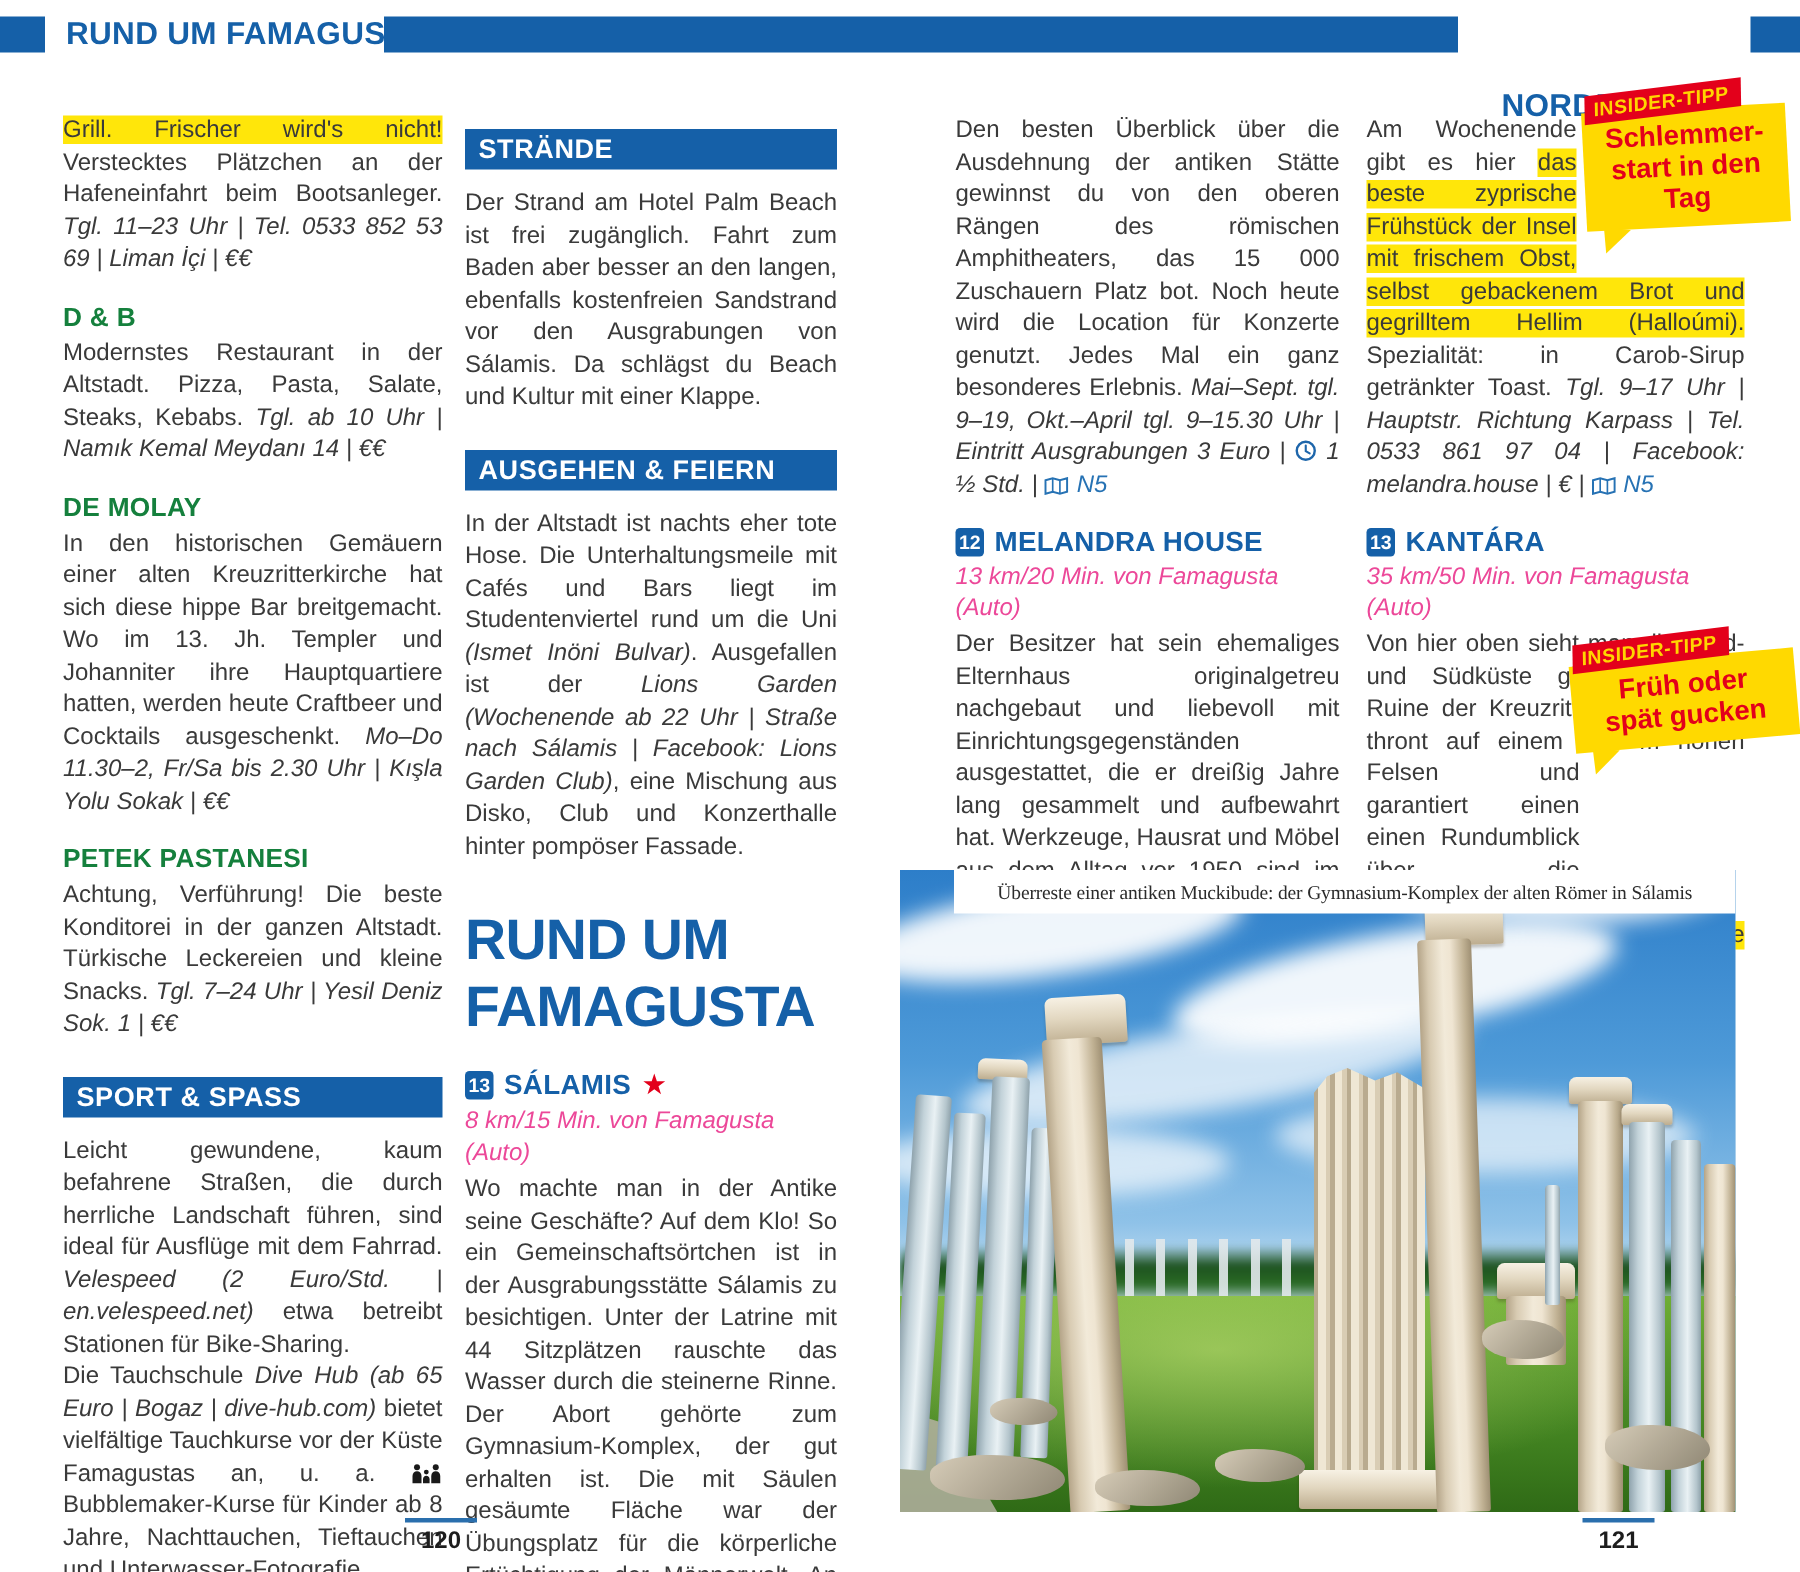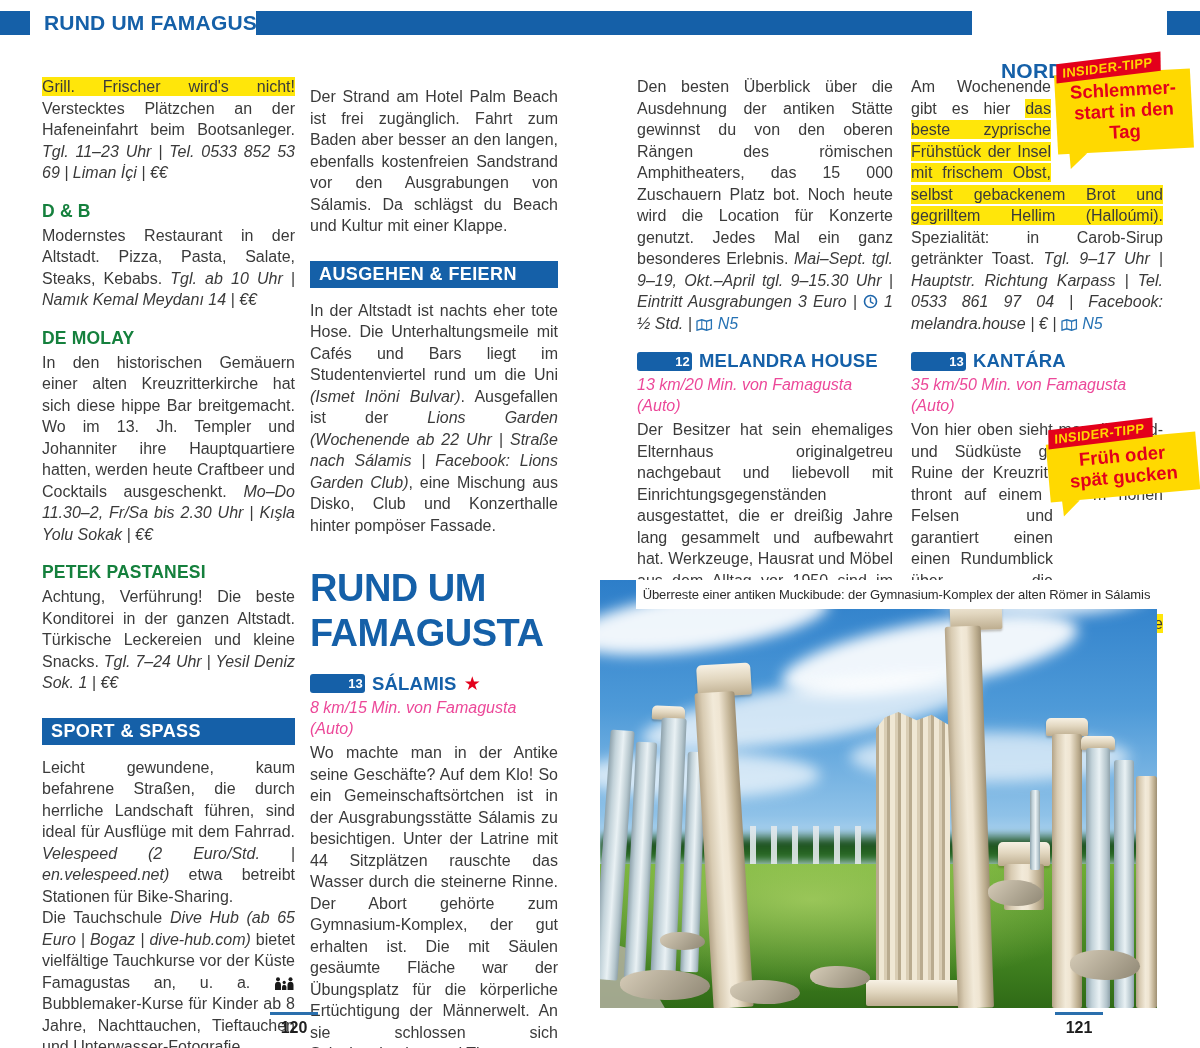--- a/index.html
+++ b/index.html
@@ -25,21 +25,21 @@
   .it{font-style:italic;}
   .hl{background:#ffe60a;padding:1px 0;box-decoration-break:clone;-webkit-box-decoration-break:clone;}
   .h3{margin:17px 0 3px;font-size:17.5px;font-weight:bold;color:#15803d;letter-spacing:.2px;}
   .section-bar{margin:24px 0 12px;height:27px;line-height:27px;background:#1560a8;color:#fff;
                font-size:18px;font-weight:bold;padding-left:9px;letter-spacing:.4px;}
   .section-bar.first{margin-top:0;}
   .chapter-title{margin:30px 0 14px;font-size:38px;line-height:45px;font-weight:bold;
                  color:#1560a8;letter-spacing:-.5px;}
   .entry-head{margin:16px 0 2px;display:flex;align-items:center;}
   .badge{flex:0 0 auto;width:19px;height:19px;border-radius:3px;background:#1560a8;color:#fff;
-         font-size:13px;font-weight:bold;display:flex;align-items:center;justify-content:center;margin-right:7px;padding-left:36px;}
+         font-size:13px;font-weight:bold;display:flex;align-items:center;justify-content:center;margin-right:7px;}
   .entry-name{font-size:18.5px;font-weight:bold;color:#1560a8;letter-spacing:.2px;}
   .star{color:#e3001b;font-size:19px;margin-left:7px;}
   .distance{margin:1px 0 3px;font-size:16px;font-style:italic;color:#ec4899;line-height:21px;}
   .map-ref{color:#2672b4;font-style:italic;}
   .icon-inline{vertical-align:-2px;}
   
   .tipspace1{float:right;width:112px;height:98px;}
   .tipspace2{float:right;width:110px;height:100px;}
   
   .tip{position:absolute;z-index:6;}
@@ -50,21 +50,21 @@
           transform:rotate(-7deg) skewX(-6deg);}
   .bubble{position:relative;margin-top:-5px;background:#ffd900;padding:7px 4px 9px;
           transform:rotate(-3deg);}
   .bubble:after{content:"";position:absolute;left:10px;bottom:-16px;width:0;height:0;
           border-style:solid;border-color:transparent;border-width:17px 15px 0 3px;
           border-top-color:#ffd900;transform:rotate(8deg);}
   .bubble .tline{display:block;text-align:center;color:#e3001b;font-weight:bold;
           font-size:18.5px;line-height:21px;}
   .tip2 .bubble{transform:rotate(-5deg);} 
   
-  .photo{position:absolute;left:600px;top:580px;width:557px;height:428px;overflow:hidden;background:#7fb4dd;}
+  .photo{position:absolute;left:600px;top:580px;width:557px;height:428px;overflow:hidden;background:#7fb4dd;font-family:Liberation Serif, serif;}
   .sky{position:absolute;inset:0;background:linear-gradient(180deg,#2d7ec9 0%,#4e9ad8 30%,#8fc2e8 55%,#cfe6f4 66%);}
   .cloud{position:absolute;background:rgba(255,255,255,.92);border-radius:50%;filter:blur(7px);}
   .treeline{position:absolute;left:0;top:250px;width:100%;height:40px;filter:blur(2px);
     background:linear-gradient(180deg,rgba(29,82,32,0) 0%,#1d5220 35%,#2a6a24 65%,rgba(42,106,36,0) 100%);}
   .distcols{position:absolute;left:108px;top:246px;width:180px;height:38px;opacity:.9;
     background:repeating-linear-gradient(90deg,#e3e9ec 0 6px,rgba(0,0,0,0) 6px 21px);}
   .grass{position:absolute;left:0;top:284px;width:100%;height:144px;
     background:linear-gradient(180deg,#6fae35 0%,#57982b 30%,#3f7f1f 70%,#2f6a16 100%);}
   .grasslight{position:absolute;left:0;top:284px;width:100%;height:144px;
     background:radial-gradient(ellipse at 38% 25%,rgba(205,232,125,.55),rgba(0,0,0,0) 60%);}
@@ -116,20 +116,21 @@
           <circle cx="4" cy="2.2" r="2"></circle>
           <path d="M1 13V8c0-2 1.3-3.2 3-3.2S7 6 7 8v5z"></path>
           <circle cx="16.5" cy="2.2" r="2"></circle>
           <path d="M13.5 13V8c0-2 1.3-3.2 3-3.2s3 1.2 3 3.2v5z"></path>
           <circle cx="10.2" cy="5.4" r="1.6"></circle>
           <path d="M8 13v-2.8c0-1.5 1-2.4 2.2-2.4s2.2.9 2.2 2.4V13z"></path>
         </svg><span> Bubblemaker-Kurse für Kinder ab 8 Jahre, Nachttauchen, Tieftauchen und Unterwasser-Fotografie.</span></p>
   </div>
 
   <div class="col col2">
+    <div class="section-bar first">STRÄNDE</div>
     <p class="para">Der Strand am Hotel Palm Beach ist frei zugänglich. Fahrt zum Baden aber besser an den langen, ebenfalls kostenfreien Sandstrand vor den Ausgrabungen von Sálamis. Da schlägst du Beach und Kultur mit einer Klappe.</p>
 
     <div class="section-bar">AUSGEHEN &amp; FEIERN</div>
     <p class="para"><span>In der Altstadt ist nachts eher tote Hose. Die Unterhaltungsmeile mit Cafés und Bars liegt im Studentenviertel rund um die Uni </span><span class="it">(Ismet Inöni Bulvar)</span><span>. Ausgefallen ist der </span><span class="it">Lions Garden (Wochenende ab 22 Uhr | Straße nach Sálamis | Facebook: Lions Garden Club)</span><span>, eine Mischung aus Disko, Club und Konzerthalle hinter pompöser Fassade.</span></p>
 
     <div class="chapter-title">RUND UM FAMAGUSTA</div>
 
     <div class="entry-head">
       <span class="badge">13</span>
       <span class="entry-name">SÁLAMIS</span>

